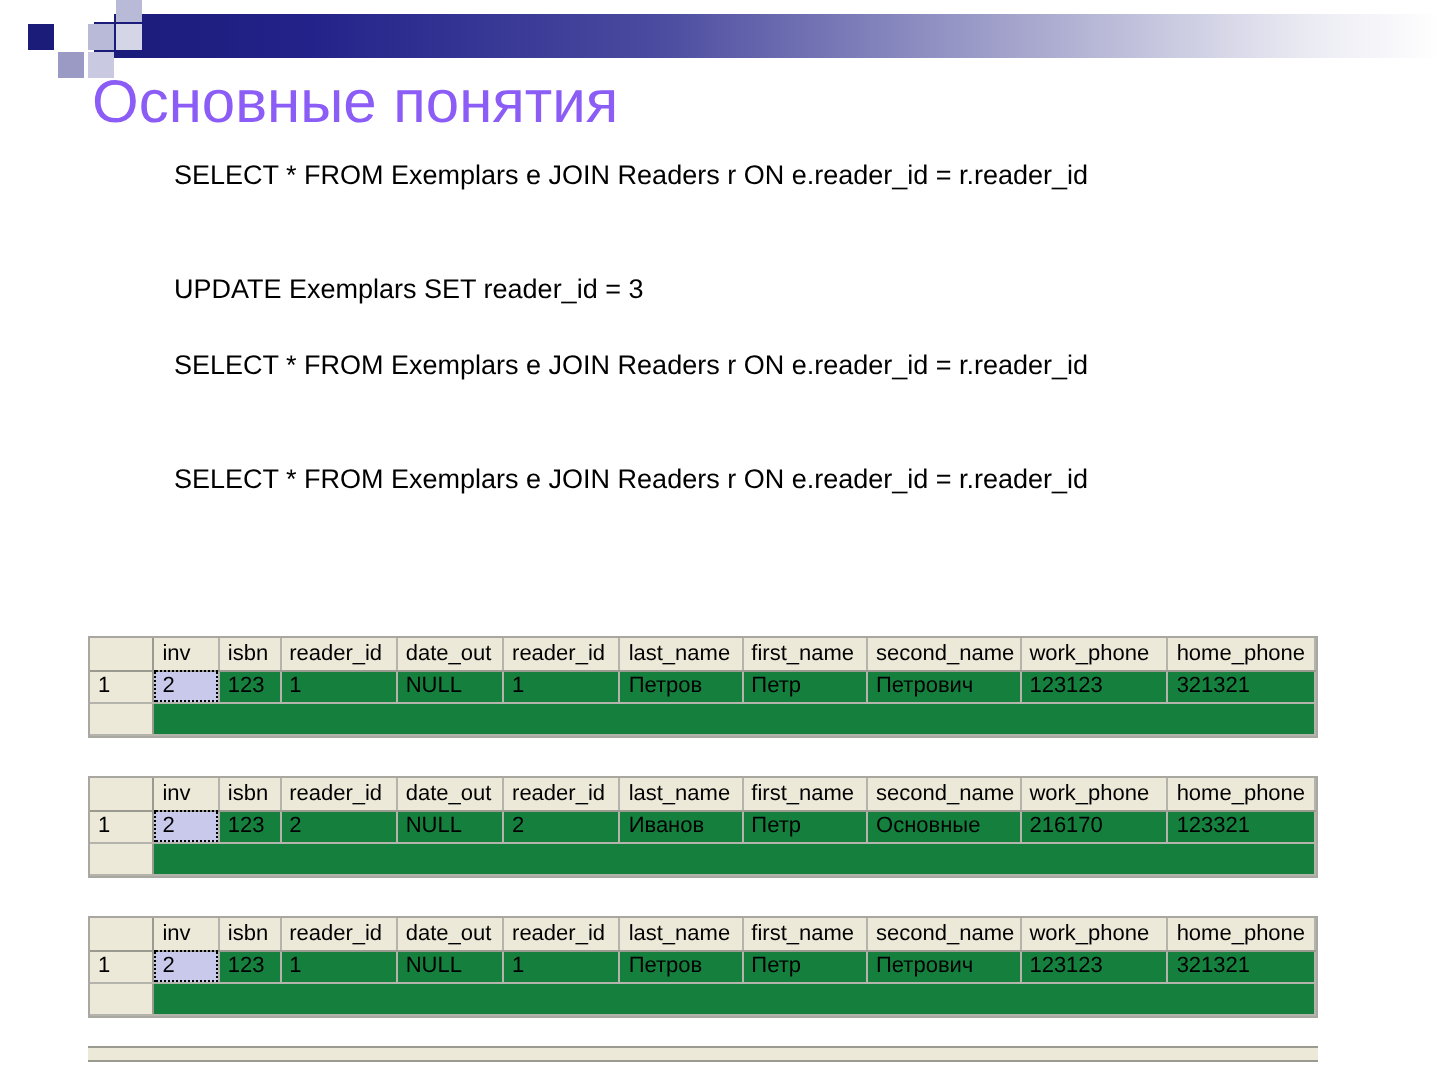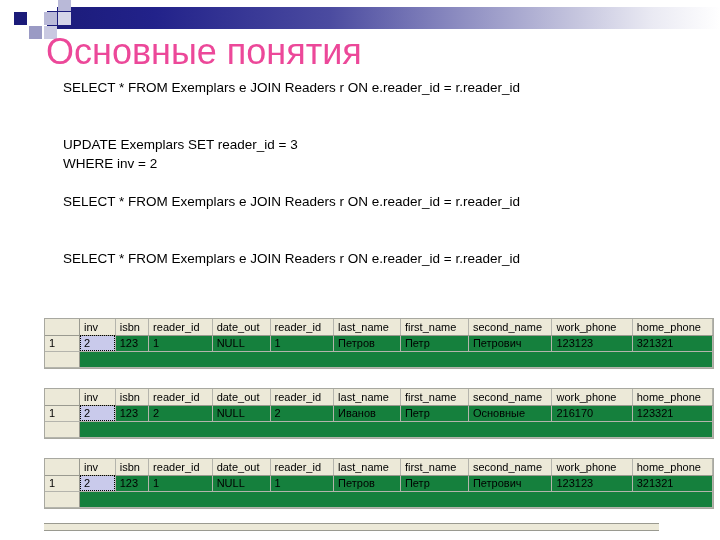--- a/index.html
+++ b/index.html
@@ -48,44 +48,44 @@
   .sq-e { left: 44px;  top: 26px; width: 13px; height: 13px; background: #c9c9e1; }
   .sq-f { left: 44px;  top: 0px;  width: 13px; height: 11px; background: #ffffff; }
   .sq-g { left: 58px;  top: -2px; width: 13px; height: 13px; background: #b9b9d8; }
   .sq-h { left: 58px;  top: 12px; width: 13px; height: 13px; background: #d5d5e8; }
 
   
   .page-title {
     position: absolute;
     left: 46px;
     top: 37px;
-    font-size: 36px;
+    font-size: 30px;
     line-height: 30px;
-    color: #ec4899;
+    color: #8b5cf6;
     white-space: nowrap;
   }
 
   
   .sql-block {
     position: absolute;
     left: 63px;
     top: 78px;
     width: 620px;
     font-size: 13.5px;
     line-height: 19px;
     color: #000000;
   }
-  .sql-line { white-space: pre; }
+  .sql-line { white-space: pre; margin-left: 24px; }
   .sql-gap { height: 19px; }
 
   
   .grid {
     position: absolute;
     left: 44px;
-    width: 670px;
+    width: 615px;
     background: #ffffff;
     border: 1px solid #a8a8a0;
     box-sizing: border-box;
   }
   .grid-1 { top: 318px; }
   .grid-2 { top: 388px; }
   .grid-3 { top: 458px; }
 
   table.gt {
     border-collapse: collapse;
@@ -175,21 +175,20 @@
   <div class="sq sq-e"></div>
 </div>
 
 <div class="page-title">Основные понятия</div>
 
 <div class="sql-block">
     <div class="sql-line">SELECT * FROM Exemplars e JOIN Readers r ON e.reader_id = r.reader_id</div>
     <div class="sql-gap"></div>
     <div class="sql-gap"></div>
     <div class="sql-line">UPDATE Exemplars SET reader_id = 3</div>
-    <div class="sql-line">WHERE inv = 2</div>
     <div class="sql-gap"></div>
     <div class="sql-line">SELECT * FROM Exemplars e JOIN Readers r ON e.reader_id = r.reader_id</div>
     <div class="sql-gap"></div>
     <div class="sql-gap"></div>
     <div class="sql-line">SELECT * FROM Exemplars e JOIN Readers r ON e.reader_id = r.reader_id</div>
   </div>
 
 <div class="grid grid-1">
     <table class="gt">
       <colgroup>

